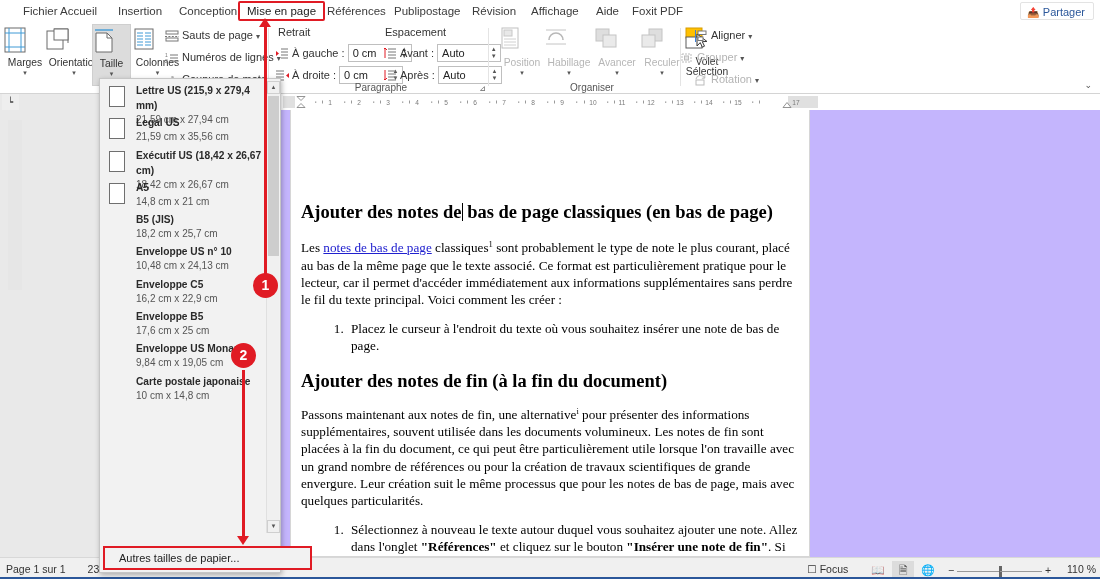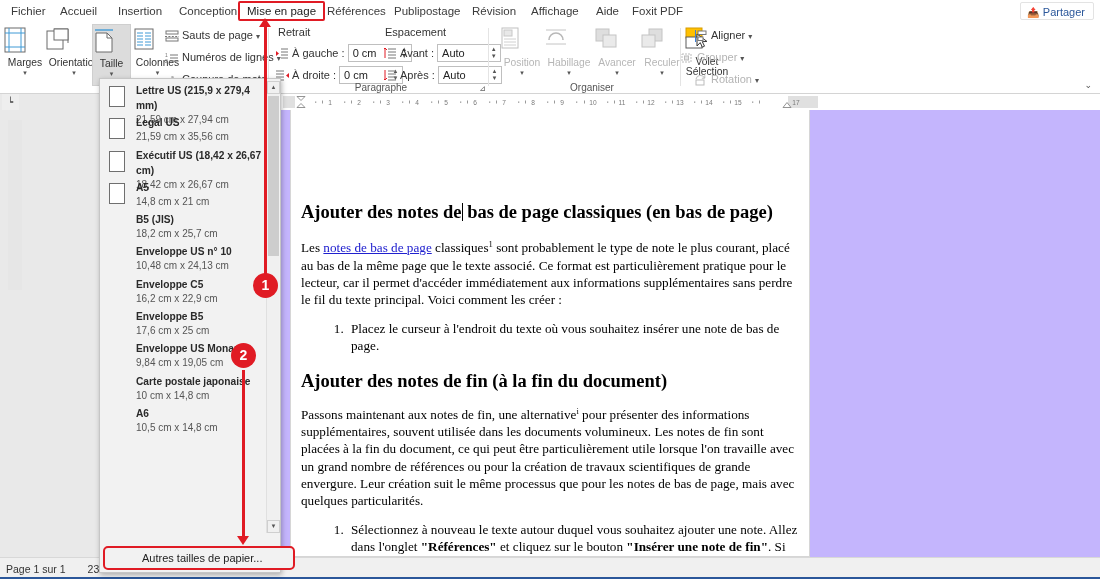--- a/index.html
+++ b/index.html
@@ -143,24 +143,24 @@
   .dd-scroll .ab {
     position: absolute; left: 0; width: 13px; height: 13px; background: #f0f0f0;
     border: 1px solid #cfcfcf; font-size: 6px; color: #555; text-align: center; line-height: 11px;
   }
   .dd-scroll .ab.top { top: 0; } .dd-scroll .ab.bot { bottom: 0; }
   .dd-scroll .thumb { position: absolute; left: 1px; top: 15px; width: 11px; height: 160px; background: #cdcdcd; }
   .dd-footer {
     position: absolute; left: 0; bottom: 0; width: 182px; height: 28px;
   }
   .dd-footer .inner {
-    position: absolute; left: 3px; top: 2px; width: 192px; height: 24px;
-    border: 2px solid #e01b24; border-radius: 5px;
+    position: absolute; left: 3px; top: 2px; width: 209px; height: 24px;
+    border: 2px solid #e01b24; border-radius: 0;
     background: #f2f2f2; font-size: 11px; color: #222;
-    line-height: 20px; padding-left: 37px;
+    line-height: 20px; padding-left: 14px;
   }
 
   
   .badge {
     position: absolute; width: 25px; height: 25px; border-radius: 50%;
     background: #e01b24; color: #fff; font-size: 14px; font-weight: bold;
     text-align: center; line-height: 25px; z-index: 60;
   }
   .arrowline { position: absolute; width: 2.5px; background: #e01b24; z-index: 55; }
   .arrowhead { position: absolute; width: 0; height: 0; z-index: 55; }
@@ -195,21 +195,21 @@
 
   svg { display: block; }
   .ctr { display:flex; align-items:center; justify-content:center; height:30px;}
 </style>
 </head>
 <body>
 
 <div id="app">
 
   <div class="tabbar">
-    <div class="tab" style="left:4px">Fichier</div>
+    <div class="tab" style="left:16px">Fichier</div>
     <div class="tab" style="left:53px">Accueil</div>
     <div class="tab" style="left:111px">Insertion</div>
     <div class="tab" style="left:172px">Conception</div>
     <div class="tab active" style="left:238px">Mise en page</div>
     <div class="tab" style="left:320px">Références</div>
     <div class="tab" style="left:387px">Publipostage</div>
     <div class="tab" style="left:465px">Révision</div>
     <div class="tab" style="left:524px">Affichage</div>
     <div class="tab" style="left:589px">Aide</div>
     <div class="tab" style="left:625px">Foxit PDF</div>
@@ -622,24 +622,20 @@
         <div class="t2">17,6 cm x 25 cm</div>
       </div>
       <div class="dd-item">
         <div class="t1">Enveloppe US Monarch</div>
         <div class="t2">9,84 cm x 19,05 cm</div>
       </div>
       <div class="dd-item">
         <div class="t1">Carte postale japonaise</div>
         <div class="t2">10 cm x 14,8 cm</div>
       </div>
-      <div class="dd-item">
-        <div class="t1">A6</div>
-        <div class="t2">10,5 cm x 14,8 cm</div>
-      </div>
     </div>
 
     <div class="dd-scroll">
       <div class="ab top">▲</div>
       <div class="thumb"></div>
       <div class="ab bot">▼</div>
     </div>
 
     <div class="dd-footer">
       <div class="inner">Autres tailles de papier...</div>
@@ -651,16 +647,37 @@
   <div class="badge" style="left:253px; top:273px;">1</div>
 
   <div class="badge" style="left:231px; top:343px;">2</div>
   <div class="arrowline" style="left:242px; top:370px; height:167px;"></div>
   <div class="arrowhead down" style="left:237px; top:536px;"></div>
 
   <div class="statusbar">
     <div class="sb-l">
       <span>Page 1 sur 1</span><span>231 m</span>
     </div>
+    <div class="sb-r">
+      <span class="focus">
+        <span>☐</span>
+        <span>Focus</span>
+      </span>
+      <span class="vbtn">
+        <span>📖</span>
+      </span>
+      <span class="vbtn on">
+        <span>🗎</span>
+      </span>
+      <span class="vbtn">
+        <span>🌐</span>
+      </span>
+      <span class="zoomwrap">
+        <span>−</span>
+        <span class="ztrack" style="width:44px"></span><span class="zthumb"></span><span class="ztrack" style="width:42px"></span>
+        <span>+</span>
+      </span>
+      <span class="zpct">110 %</span>
+    </div>
   </div>
   <div class="bottomline"></div>
 
 </div>
 
 </body></html>

